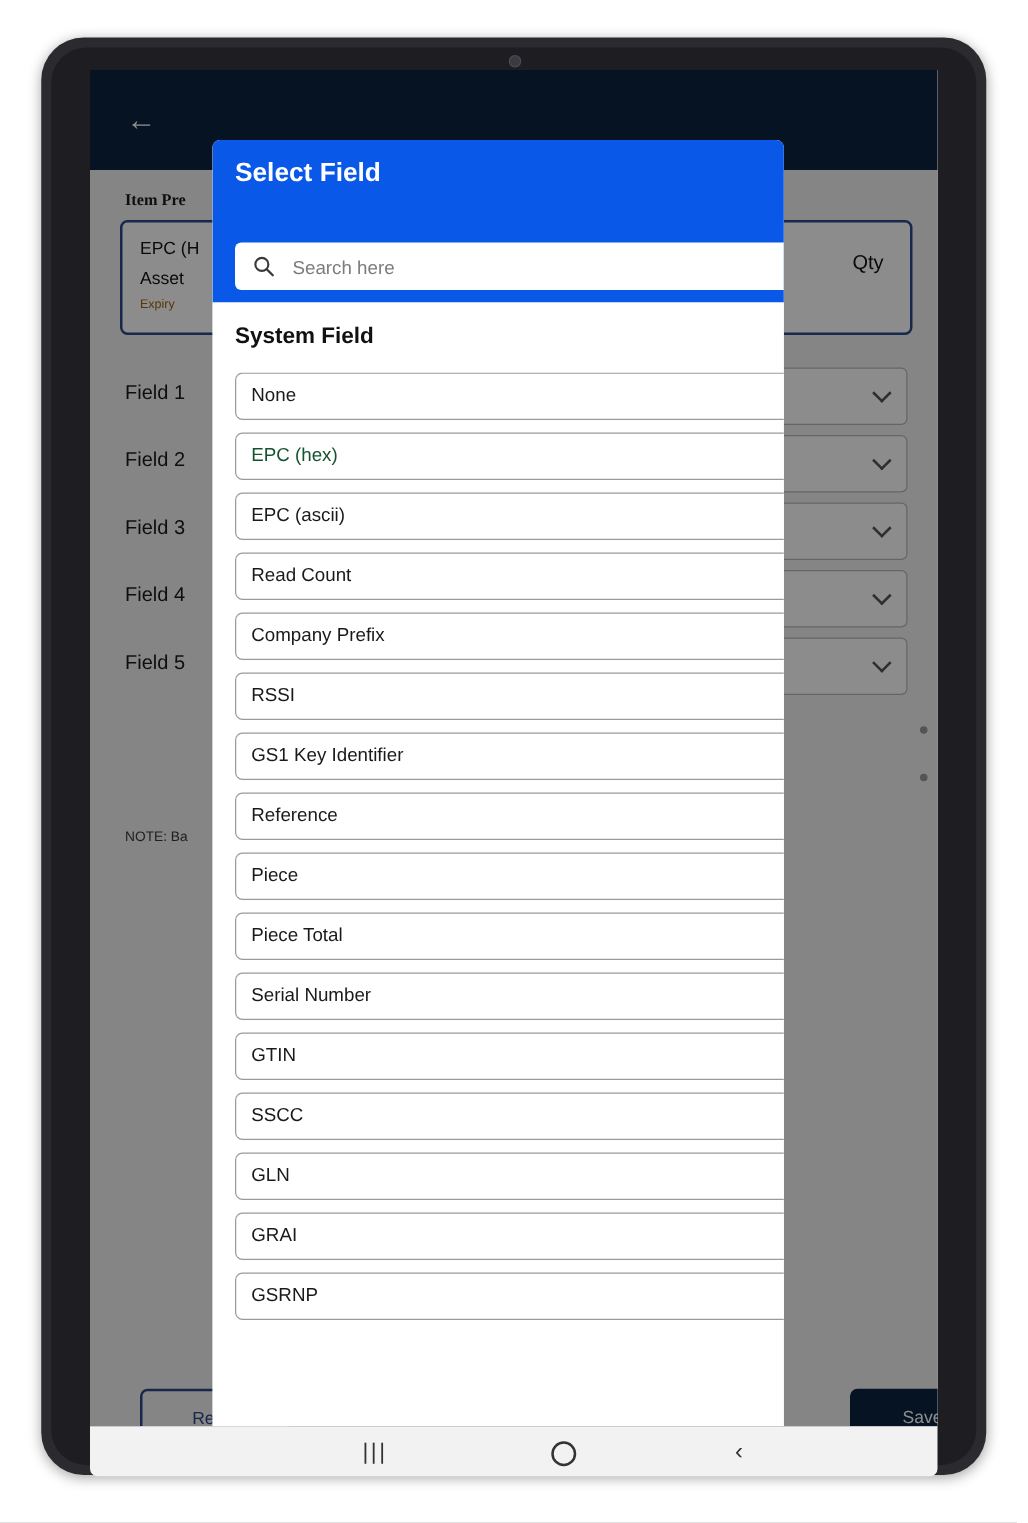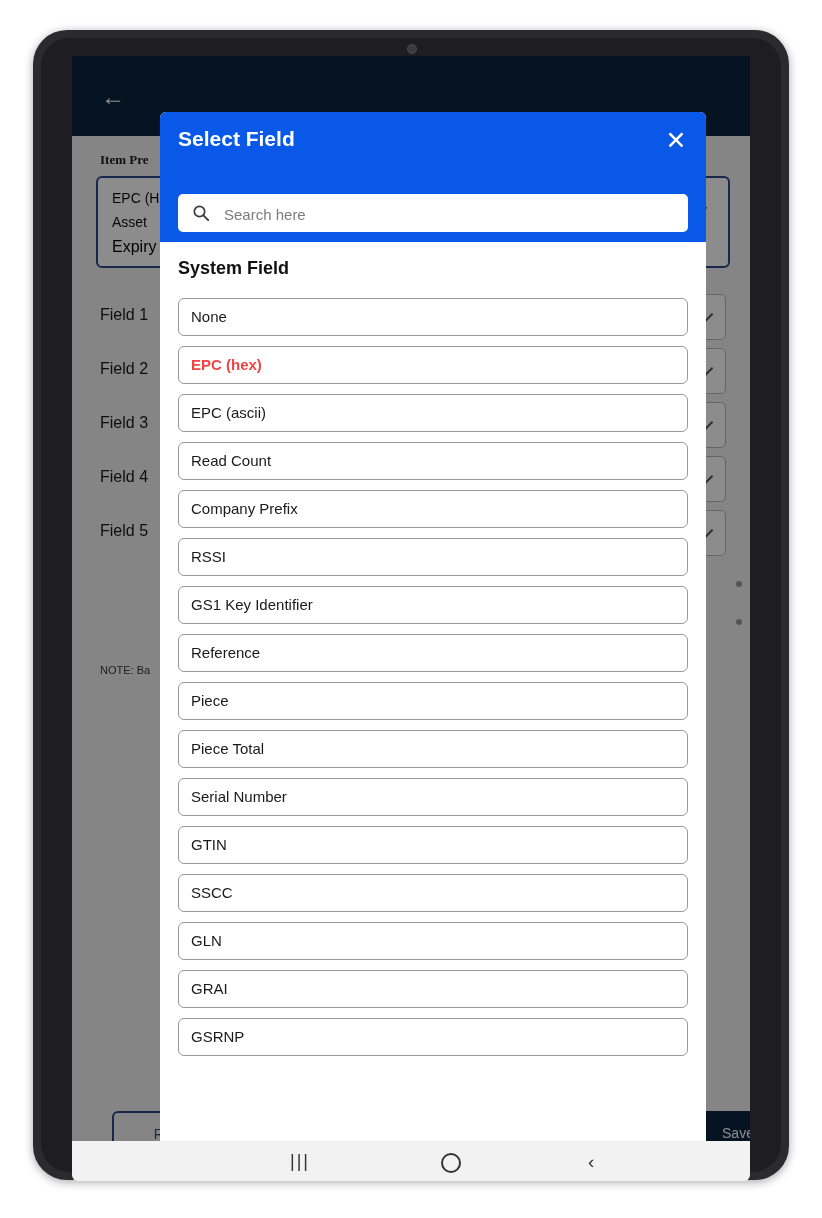--- a/index.html
+++ b/index.html
@@ -112,22 +112,22 @@
   }
   #epc-card .line2 {
     position: absolute;
     left: 14px; top: 36px;
     font-size: 14px;
     color: #111;
   }
   #epc-card .line3 {
     position: absolute;
     left: 14px; top: 60px;
-    font-size: 16px;
-    color: #000000;
+    font-size: 10px;
+    color: #a16207;
   }
 
   .field-row {
     position: absolute;
     left: 24px;
     width: 630px;
     height: 44px;
   }
   .field-label {
     position: absolute;
@@ -205,23 +205,23 @@
     position: absolute;
     left: 0; top: 0;
     width: 678px;
     height: 1085px;
     background: rgba(0,0,0,0.45);
   }
 
   
   #modal {
     position: absolute;
-    left: 88px;
+    left: 98px;
     top: 56px;
-    width: 546px;
+    width: 457px;
     height: 1029px;
     background: #ffffff;
     border-radius: 6px 6px 0 0;
     overflow: hidden;
   }
   #modal-header {
     position: absolute;
     left: 0; top: 0;
     width: 546px;
     height: 130px;
@@ -311,22 +311,21 @@
     background: #ffffff;
   }
   .option .opt-label {
     position: absolute;
     left: 12px;
     top: 9px;
     font-size: 15px;
     color: #1a1a1a;
   }
   .option.disabled .opt-label {
-    color: #ef4444;
-    font-weight: bold;
+    color: #14532d;
   }
 
   
   #nav-bar {
     position: absolute;
     left: 39px;
     top: 1111px;
     width: 678px;
     height: 40px;
     background: #f2f2f2;

